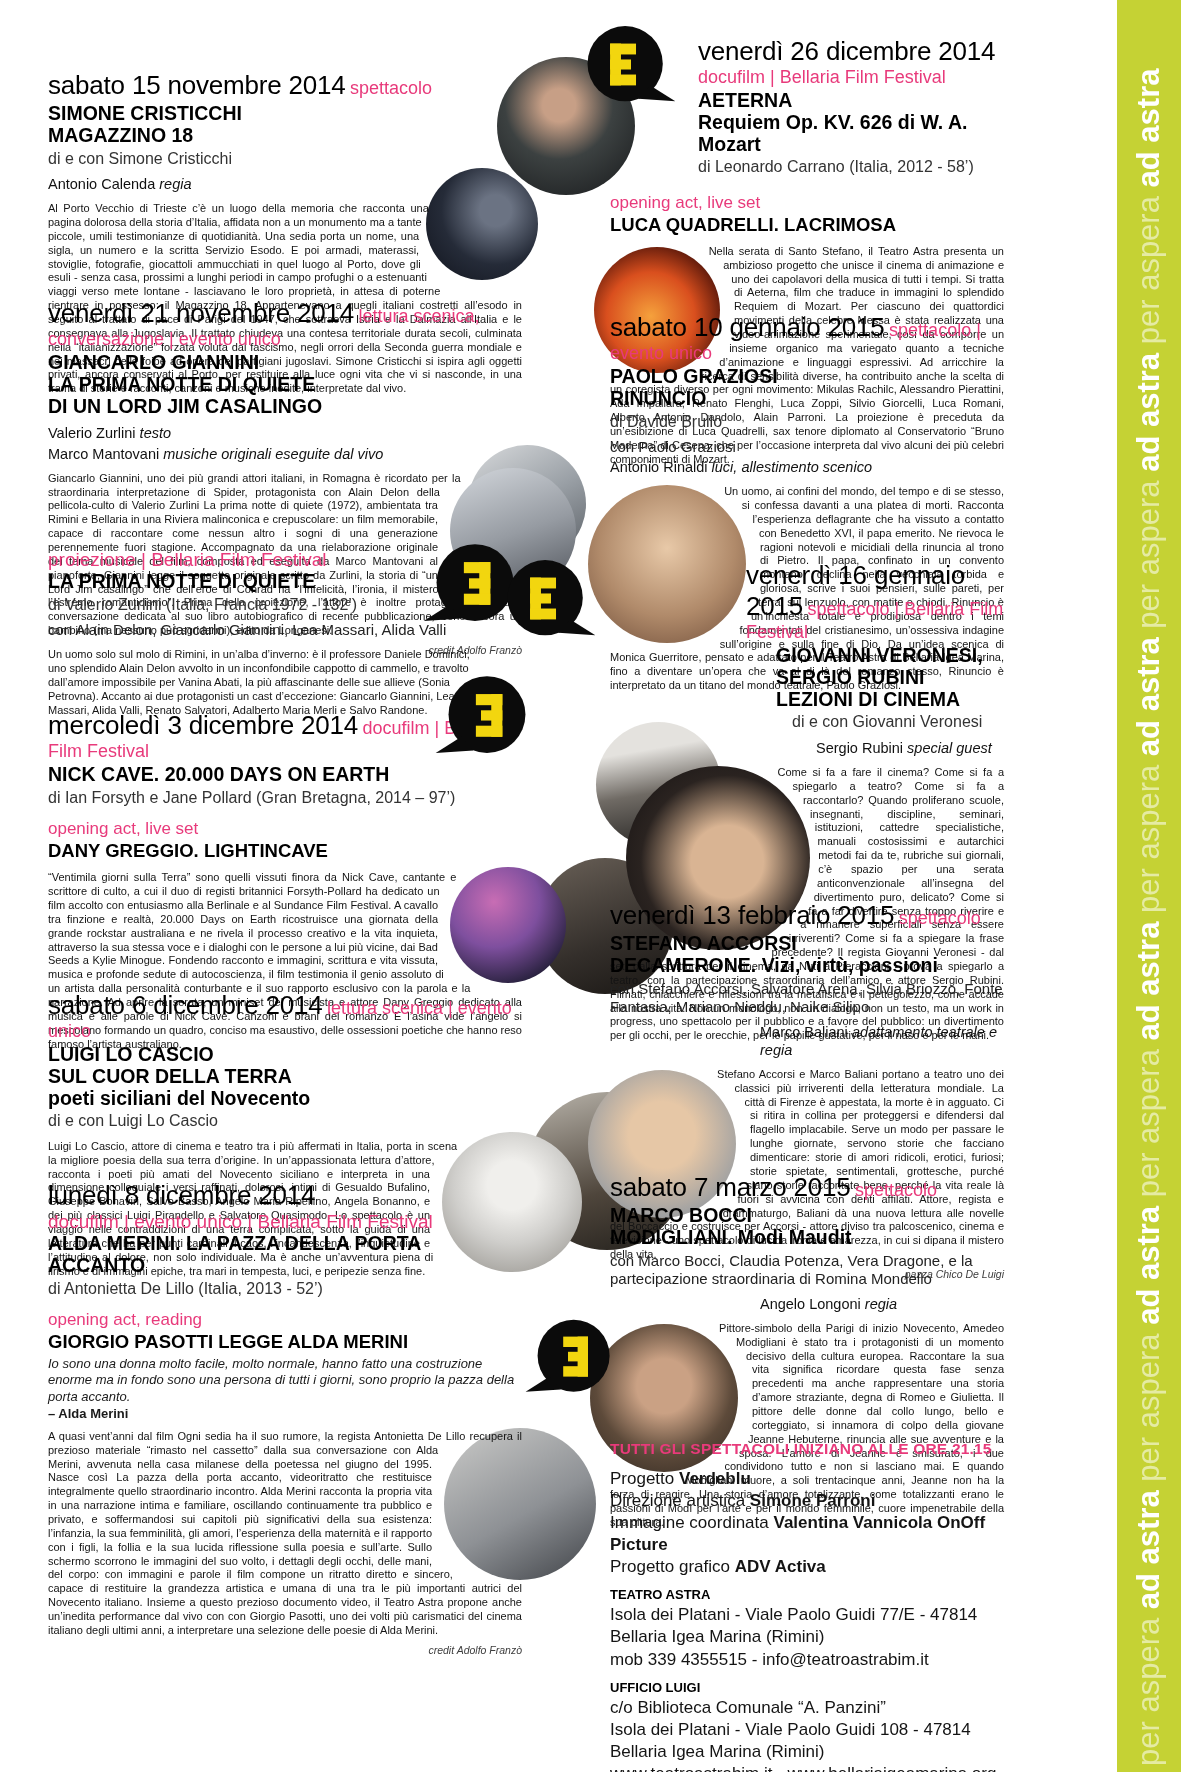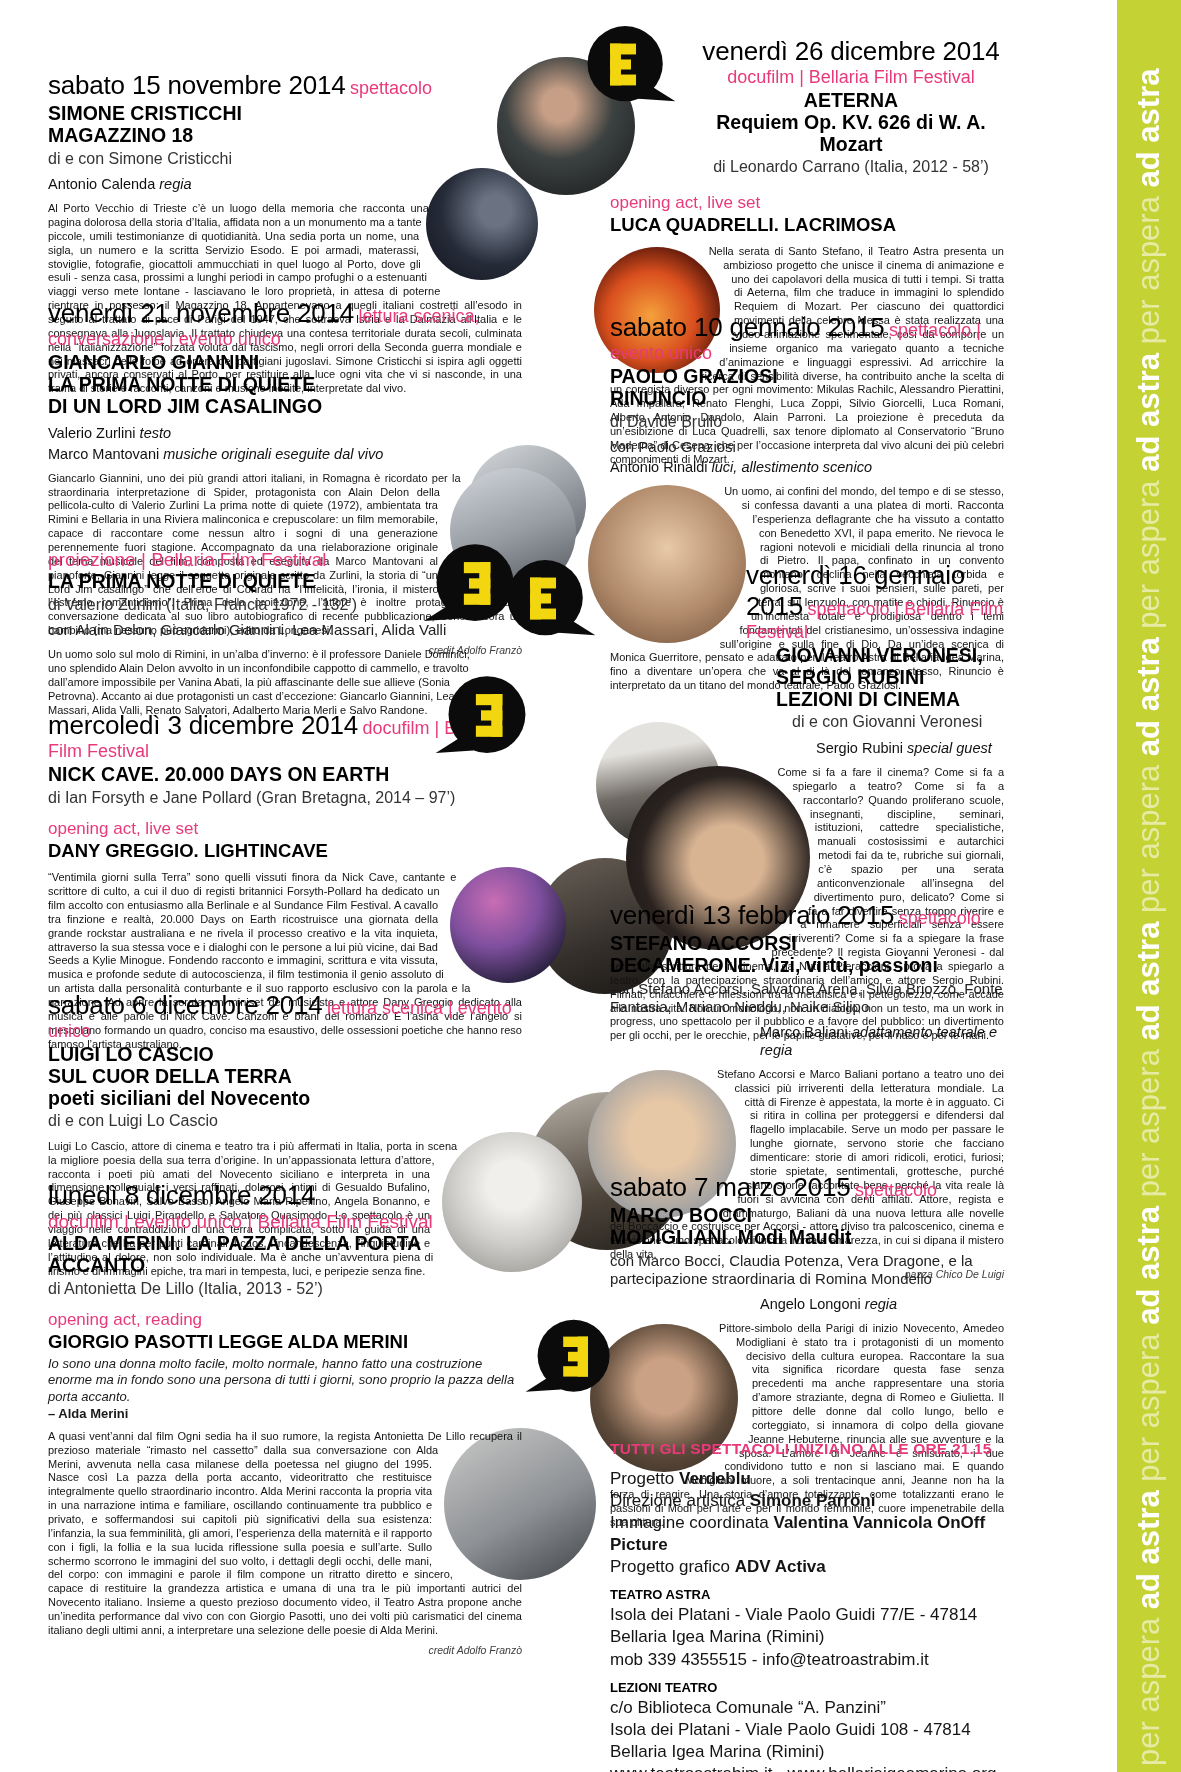--- a/index.html
+++ b/index.html
@@ -29,21 +29,21 @@
   .cast { font-size: 15px; color: #222; margin-top: 7px; line-height: 1.2; }
   .cred { font-size: 14.5px; color: #111; margin-top: 7px; line-height: 1.25; }
   .cred i { font-style: italic; text-align: right; }
   .opentag { font-size: 17px; color: #e83a7b; margin-top: 12px; }
   .opentitle { font-size: 18.5px; font-weight: 700; color: #000; margin-top: 1px; }
   .quote { font-size: 13px; font-style: italic; margin-top: 3px; line-height: 1.25; }
   .qauthor { font-size: 13px; font-weight: 700; margin-top: 1px; }
   .body { font-size: 11px; line-height: 1.26; text-align: justify; margin-top: 9px; color: #141414; }
   .body.rag { text-align: left; }
   .pcredit { font-size: 10.5px; font-style: italic; color: #3c3c3c; margin-top: 6px; text-align: right; }
-  .ml1 { margin-left: 88px; text-align: center; }
+  .ml1 { margin-left: 88px; }
   .ml2 { margin-left: 136px; }
   .ml3 { margin-left: 166px; }
   .ml4 { margin-left: 182px; }
   .ml5 { margin-left: 206px; }
   .ml6 { margin-left: 150px; }
 
   
   .ph { border-radius: 50%; }
   .ph.fl-r { float: right; shape-outside: circle(50%); }
   .ph.fl-l { float: left; shape-outside: circle(50%); }
@@ -274,21 +274,21 @@
   <section class="evt col-r" style="top:1440px">
     <div class="info-head">TUTTI GLI SPETTACOLI INIZIANO ALLE ORE 21.15</div>
     <div id="info-groups">
         <div class="ig-line"><span>Progetto </span><b>Verdeblu</b></div>
         <div class="ig-line"><span>Direzione artistica </span><b>Simone Parroni</b></div>
         <div class="ig-line"><span>Immagine coordinata </span><b>Valentina Vannicola OnOff Picture</b></div>
         <div class="ig-line"><span>Progetto grafico </span><b>ADV Activa</b></div>
         <div class="ig-h">TEATRO ASTRA</div>
         <div class="ig-line"><span>Isola dei Platani - Viale Paolo Guidi 77/E - 47814 Bellaria Igea Marina (Rimini)</span></div>
         <div class="ig-line"><span>mob 339 4355515 - info@teatroastrabim.it</span></div>
-        <div class="ig-h">LEZIONI TEATRO</div>
+        <div class="ig-h">UFFICIO LUIGI</div>
         <div class="ig-line"><span>c/o Biblioteca Comunale “A. Panzini”</span></div>
         <div class="ig-line"><span>Isola dei Platani - Viale Paolo Guidi 108 - 47814 Bellaria Igea Marina (Rimini)</span></div>
         <div class="ig-line"><span>www.teatroastrabim.it - www.bellariaigeamarina.org</span></div>
         <div class="ig-h">PREVENDITA ABBONAMENTI</div>
         <div class="ig-line"><span>Presso la Biblioteca Comunale A. Panzini dalle ore 10 alle ore 13</span></div>
         <div class="ig-line"><span>Rinnovo abbonamenti dal 3 al 7 novembre 2014</span></div>
         <div class="ig-line"><span>Nuovi abbonamenti dal 10 al 14 novembre 2014</span></div>
       </div>
   </section>
 

